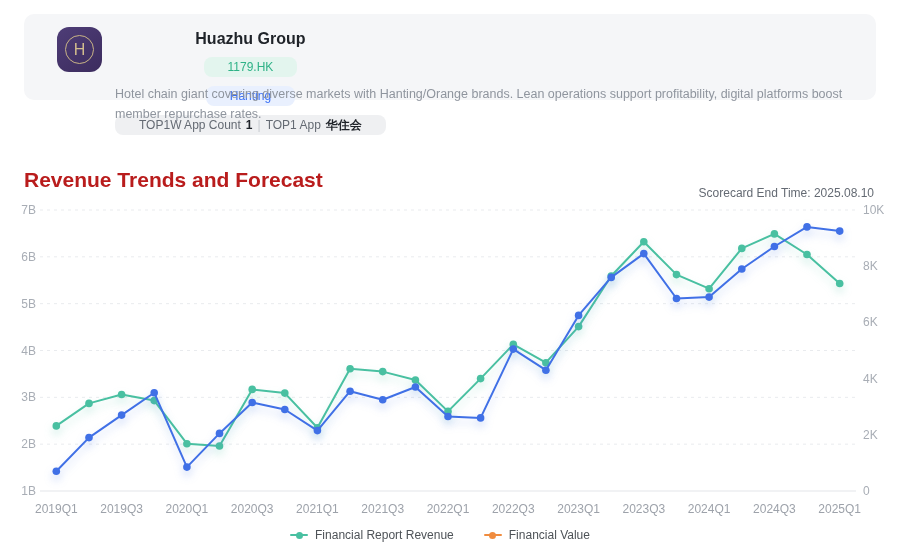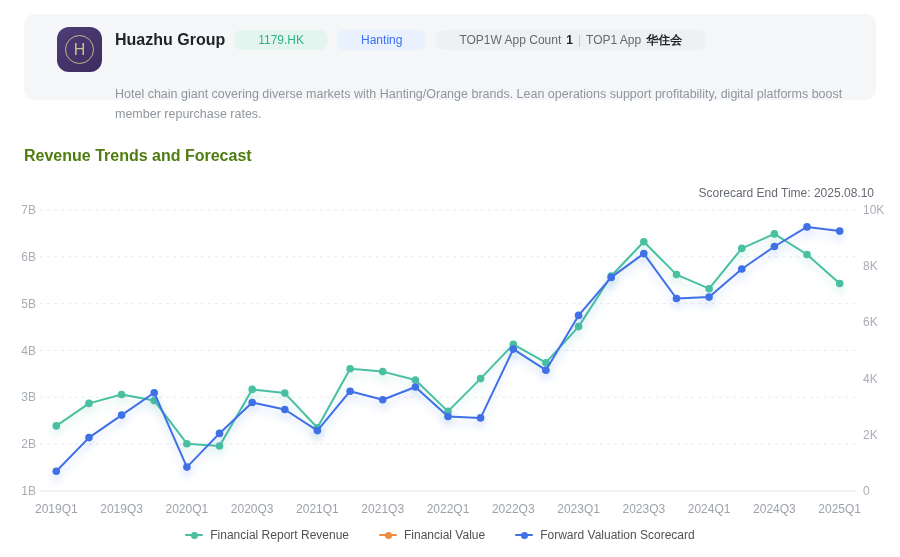--- a/index.html
+++ b/index.html
@@ -19,36 +19,37 @@
     display:flex; align-items:center; justify-content:center;
   }
   .logo-circle {
     width:29px; height:29px; border-radius:50%; border:1.6px solid #c9b486;
     display:flex; align-items:center; justify-content:center;
     color:#d2bd8e; font-size:16px; font-weight:400;
   }
   .title-row {
     position:absolute; left:91px; top:16px; display:flex; align-items:center; gap:9px;
     white-space:nowrap;
+    flex-direction:column;
   }
   .company-name { font-size:16px; font-weight:700; color:#1f2329; }
   .badge { font-size:12px; line-height:20px; padding:0 24px; border-radius:8px; }
   .badge-ticker { background:#e3f5ee; color:#2fb287; }
   .badge-sector { background:#e9f0fe; color:#3b70f5; }
   .badge-top { background:#eff0f2; color:#646a73; display:inline-flex; gap:5px; align-items:flex-start; }
   .badge-top .strong { color:#1f2329; font-weight:600; }
   .badge-top .divider { color:#c9ccd1; }
   .desc {
     position:absolute; left:91px; top:47px; width:760px;
     font-size:12.5px; line-height:20px; color:#8f959e;margin-top:23px;
   }
   
   .section-title {
-    position:absolute; left:24px; top:147px;
-    font-size:16px; font-weight:700; color:#4d7c0f;
+    position:absolute; left:24px; top:168px;
+    font-size:21px; font-weight:700; color:#b91c1c;
   }
   
   .chart-subtitle {
     position:absolute; left:40px; top:186px; font-size:12px; color:#646a73;
   }
   .scorecard-time {
     position:absolute; right:26px; top:186px; font-size:12px; color:#646a73;
   }
   
   .chart-svg { position:absolute; left:0; top:200px; }
@@ -190,22 +191,15 @@
         </span>
         <span class="legend-label">Financial Report Revenue</span>
       </div>
       <div class="legend-item">
         <span class="legend-marker">
           <span class="bar" style="background: rgb(240, 140, 63);"></span>
           <span class="dot" style="background: rgb(240, 140, 63);"></span>
         </span>
         <span class="legend-label">Financial Value</span>
       </div>
-      <div class="legend-item">
-        <span class="legend-marker">
-          <span class="bar" style="background: rgb(64, 112, 230);"></span>
-          <span class="dot" style="background: rgb(64, 112, 230);"></span>
-        </span>
-        <span class="legend-label">Forward Valuation Scorecard</span>
-      </div>
     </div>
 
 </div>
 
 </body></html>

